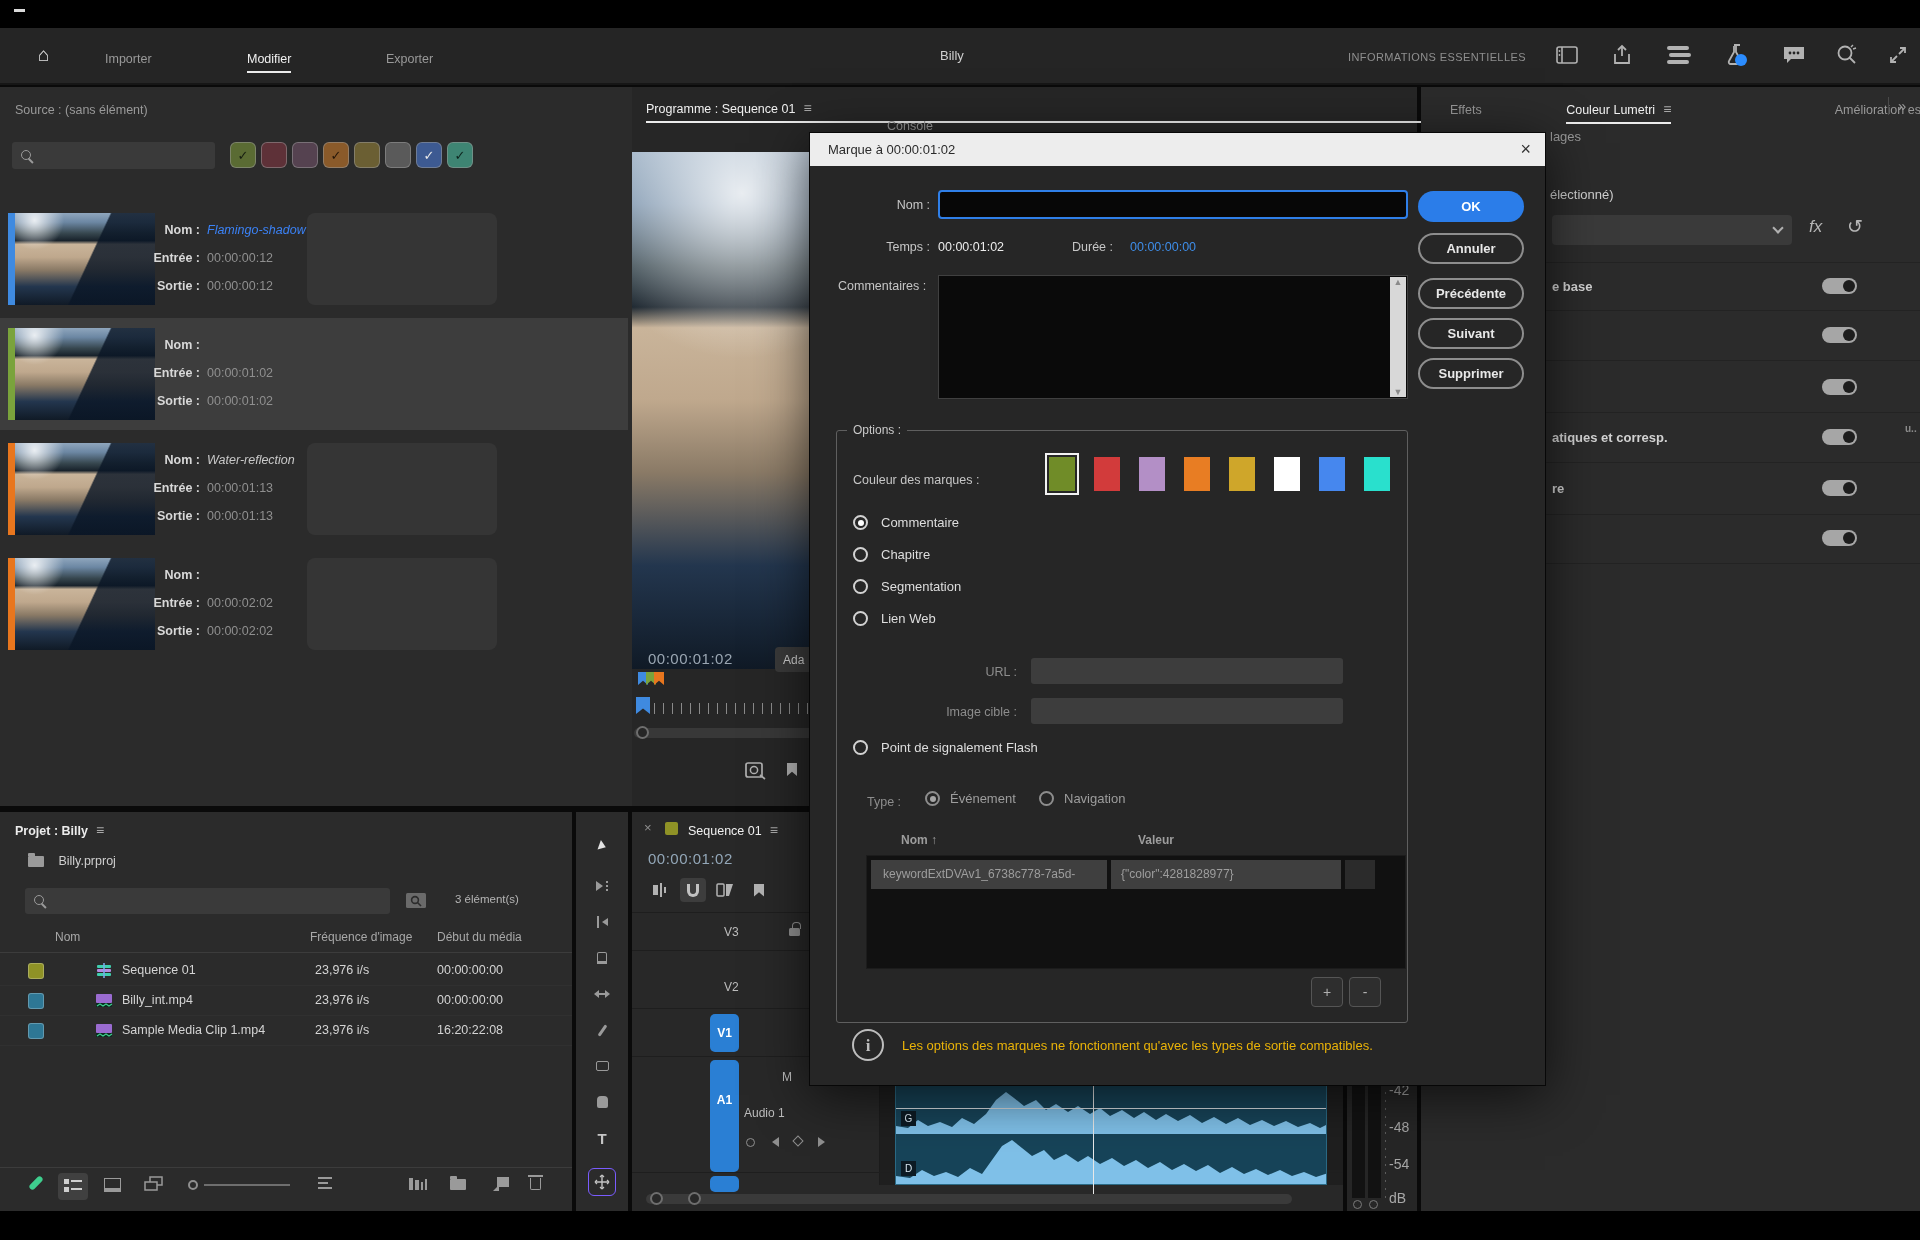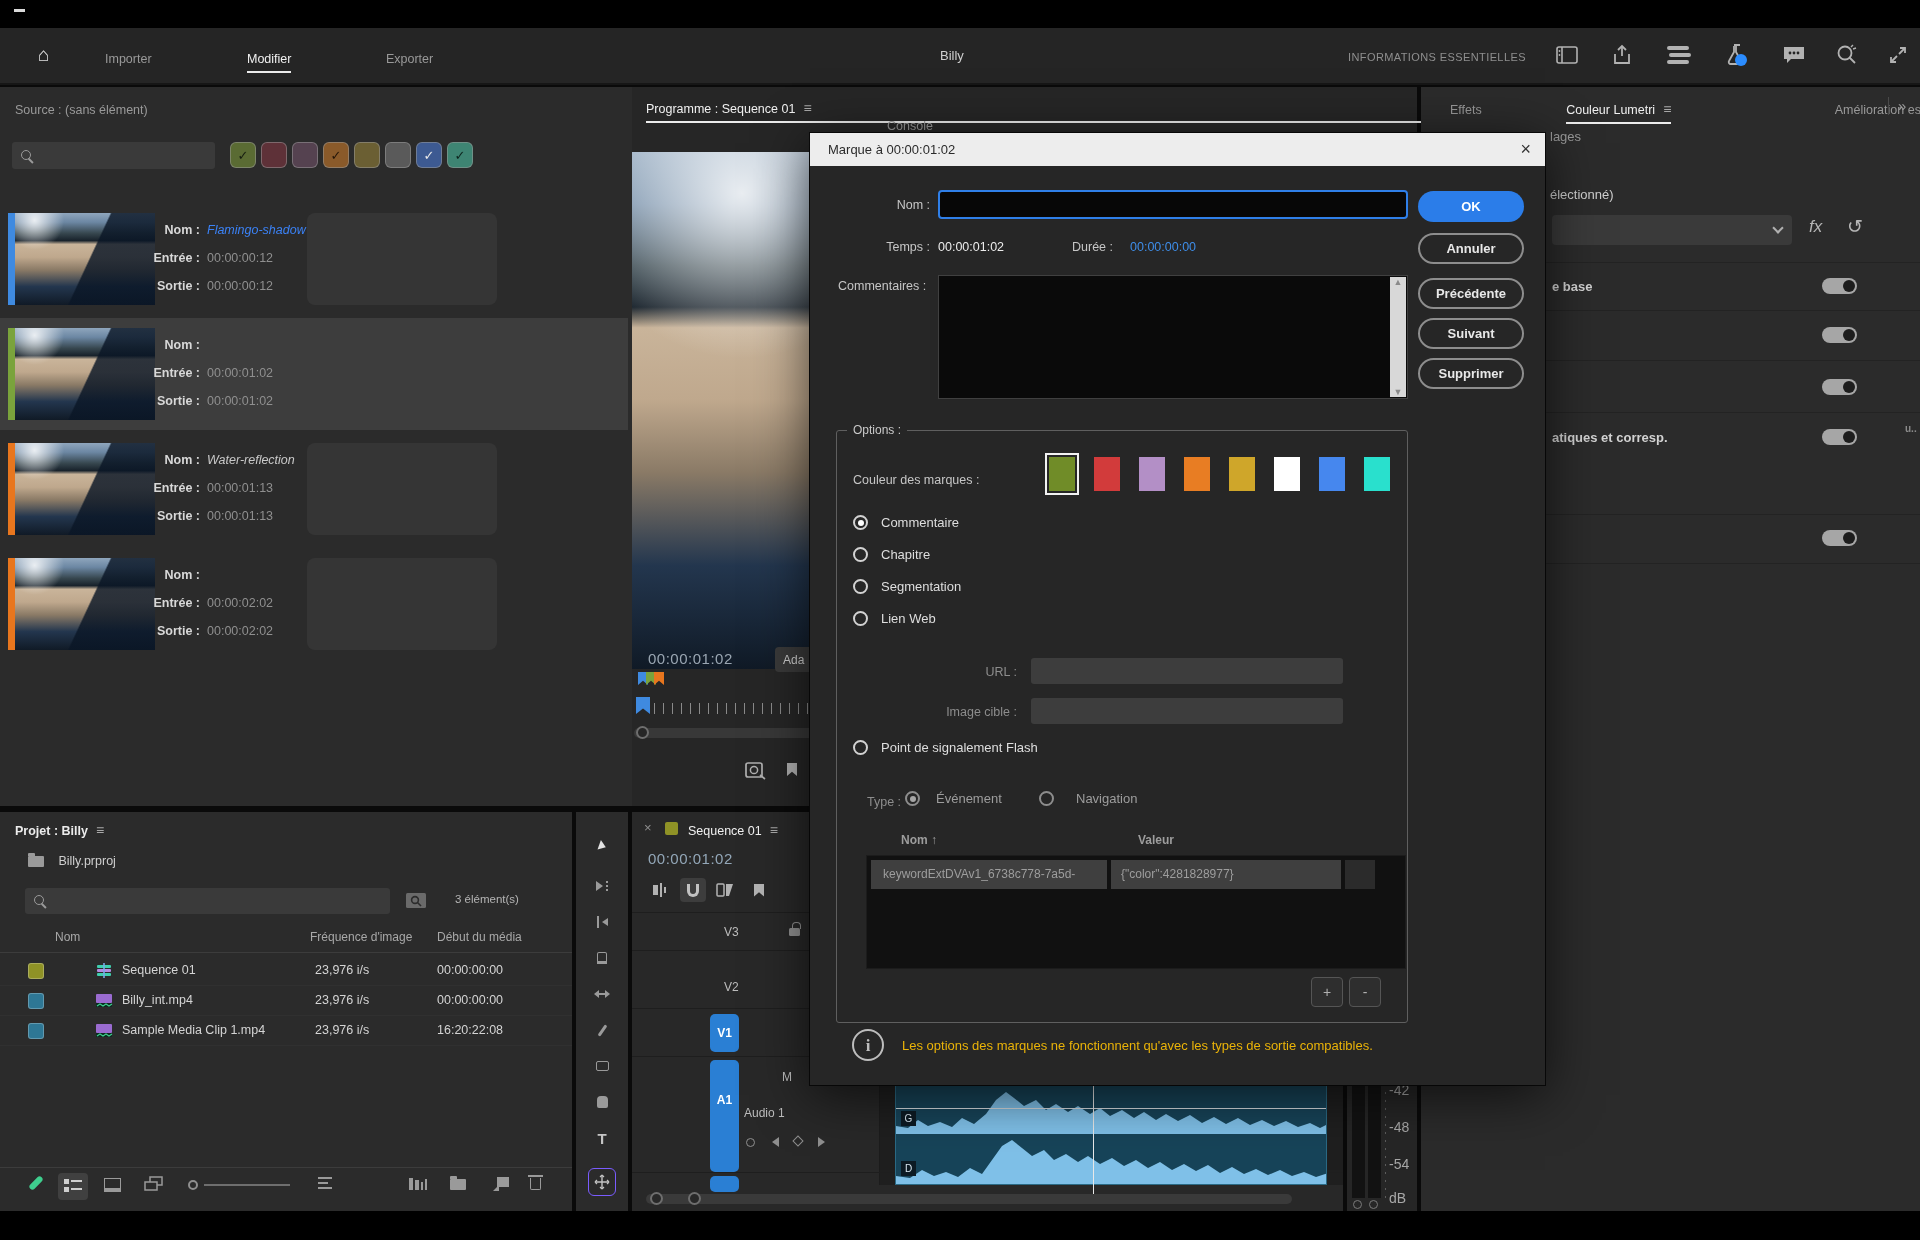--- a/index.html
+++ b/index.html
@@ -502,20 +502,24 @@
     </div>
     <div class="lrow" style="top:273px;height:52px">
       <span class="abs" style="left:131px;top:18px"></span>
       <span class="tgl abs" style="left:401px;top:18px"></span>
     </div>
     <div class="lrow" style="top:325px;height:50px">
       <span class="abs" style="left:131px;top:17px">atiques et corresp.</span>
       <span class="tgl abs" style="left:401px;top:16px"></span>
       <span class="abs" style="left:484px;top:10px;font-size:10px;color:#8a8a8a">u..</span>
     </div>
+    <div class="lrow" style="top:375px;height:52px">
+      <span class="abs" style="left:131px;top:18px">re</span>
+      <span class="tgl abs" style="left:401px;top:17px"></span>
+    </div>
     <div class="lrow" style="top:427px;height:50px;border-bottom:1px solid #232323">
       <span class="abs" style="left:131px;top:16px"></span>
       <span class="tgl abs" style="left:401px;top:15px"></span>
     </div>
   </section>
 
   <div class="abs" style="left:810px;top:133px;width:735px;height:952px;background:#262626;box-shadow:0 10px 50px rgba(0,0,0,.65),0 0 0 1px #0b0b0b;z-index:10">
 
     <div class="abs" style="left:0;top:0;width:735px;height:33px;background:#ededed;display:flex;align-items:center">
       <span style="margin-left:18px;font-size:13px;color:#2b2b2b">Marque à 00:00:01:02</span>
@@ -579,25 +583,25 @@
       <span class="abs" style="left:194px;top:221px;width:312px;height:26px;background:#3d3d3d;border-radius:3px"></span>
       <span class="abs" style="left:80px;top:268px;width:100px;text-align:right;font-size:12.5px;color:#8d8d8d">Image cible :</span>
       <span class="abs" style="left:194px;top:261px;width:312px;height:26px;background:#3d3d3d;border-radius:3px"></span>
 
       <div class="abs" style="left:16px;top:303px;display:flex;align-items:center;gap:13px">
         <span class="radio"></span>
           <span style="font-size:13px;color:#dedede">Point de signalement Flash</span>
       </div>
 
       <span class="abs" style="left:30px;top:358px;font-size:12.5px;color:#8d8d8d">Type :</span>
-      <div class="abs" style="left:68px;top:354px;display:flex;align-items:center;gap:16px">
+      <div class="abs" style="left:88px;top:354px;display:flex;align-items:center;gap:10px">
         <span class="radio dim on"></span>
           <span style="font-size:13px;color:#9d9d9d">Événement</span>
       </div>
-      <div class="abs" style="left:202px;top:354px;display:flex;align-items:center;gap:22px">
+      <div class="abs" style="left:202px;top:354px;display:flex;align-items:center;gap:10px">
         <span class="radio dim"></span>
           <span style="font-size:13px;color:#9d9d9d">Navigation</span>
       </div>
 
       <span class="abs" style="left:64px;top:396px;font-size:12px;font-weight:bold;color:#9d9d9d"><span>Nom</span> <span>↑</span></span>
       <span class="abs" style="left:301px;top:396px;font-size:12px;font-weight:bold;color:#9d9d9d">Valeur</span>
 
       <div class="abs" style="left:29px;top:418px;width:540px;height:114px;background:#111;border:1px solid #1c1c1c">
         <span class="abs" style="left:4px;top:4px;width:236px;height:29px;background:#3f3f3f;font-size:12px;color:#9d9d9d;line-height:29px;padding-left:12px;overflow:hidden;white-space:nowrap">keywordExtDVAv1_6738c778-7a5d-</span>
         <span class="abs" style="left:244px;top:4px;width:230px;height:29px;background:#3f3f3f;font-size:12px;color:#9d9d9d;line-height:29px;padding-left:10px;overflow:hidden;white-space:nowrap">{"color":4281828977}</span>

